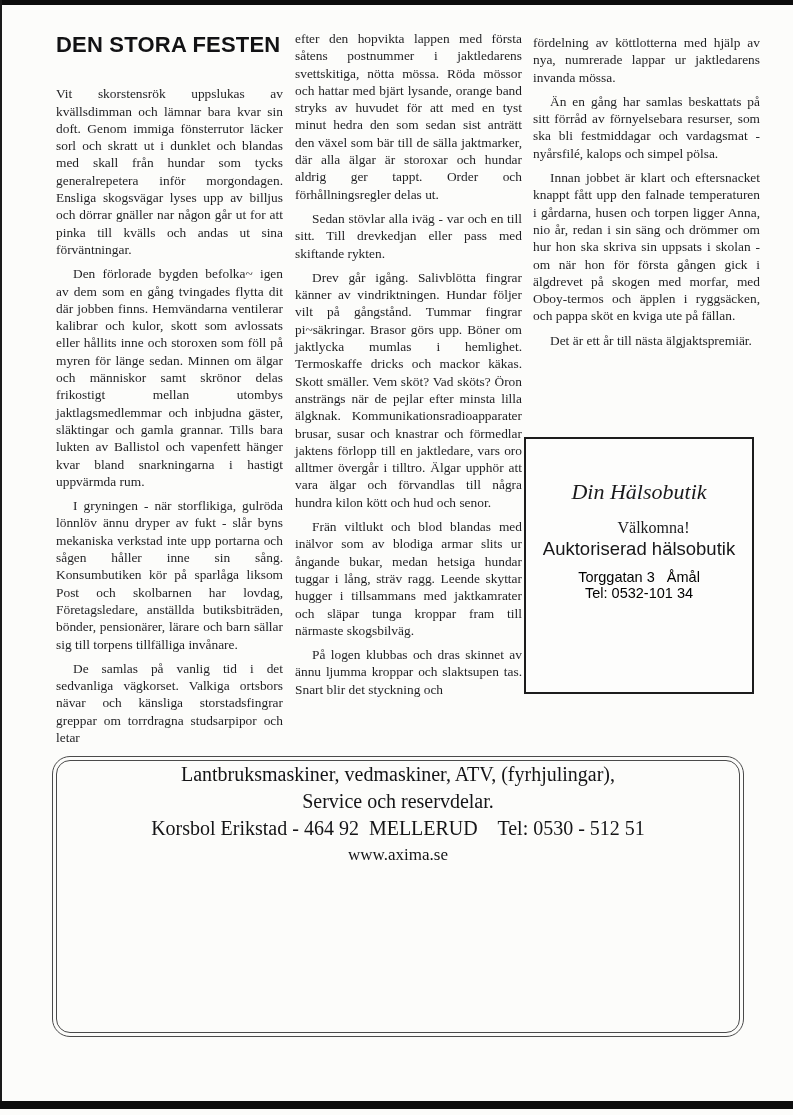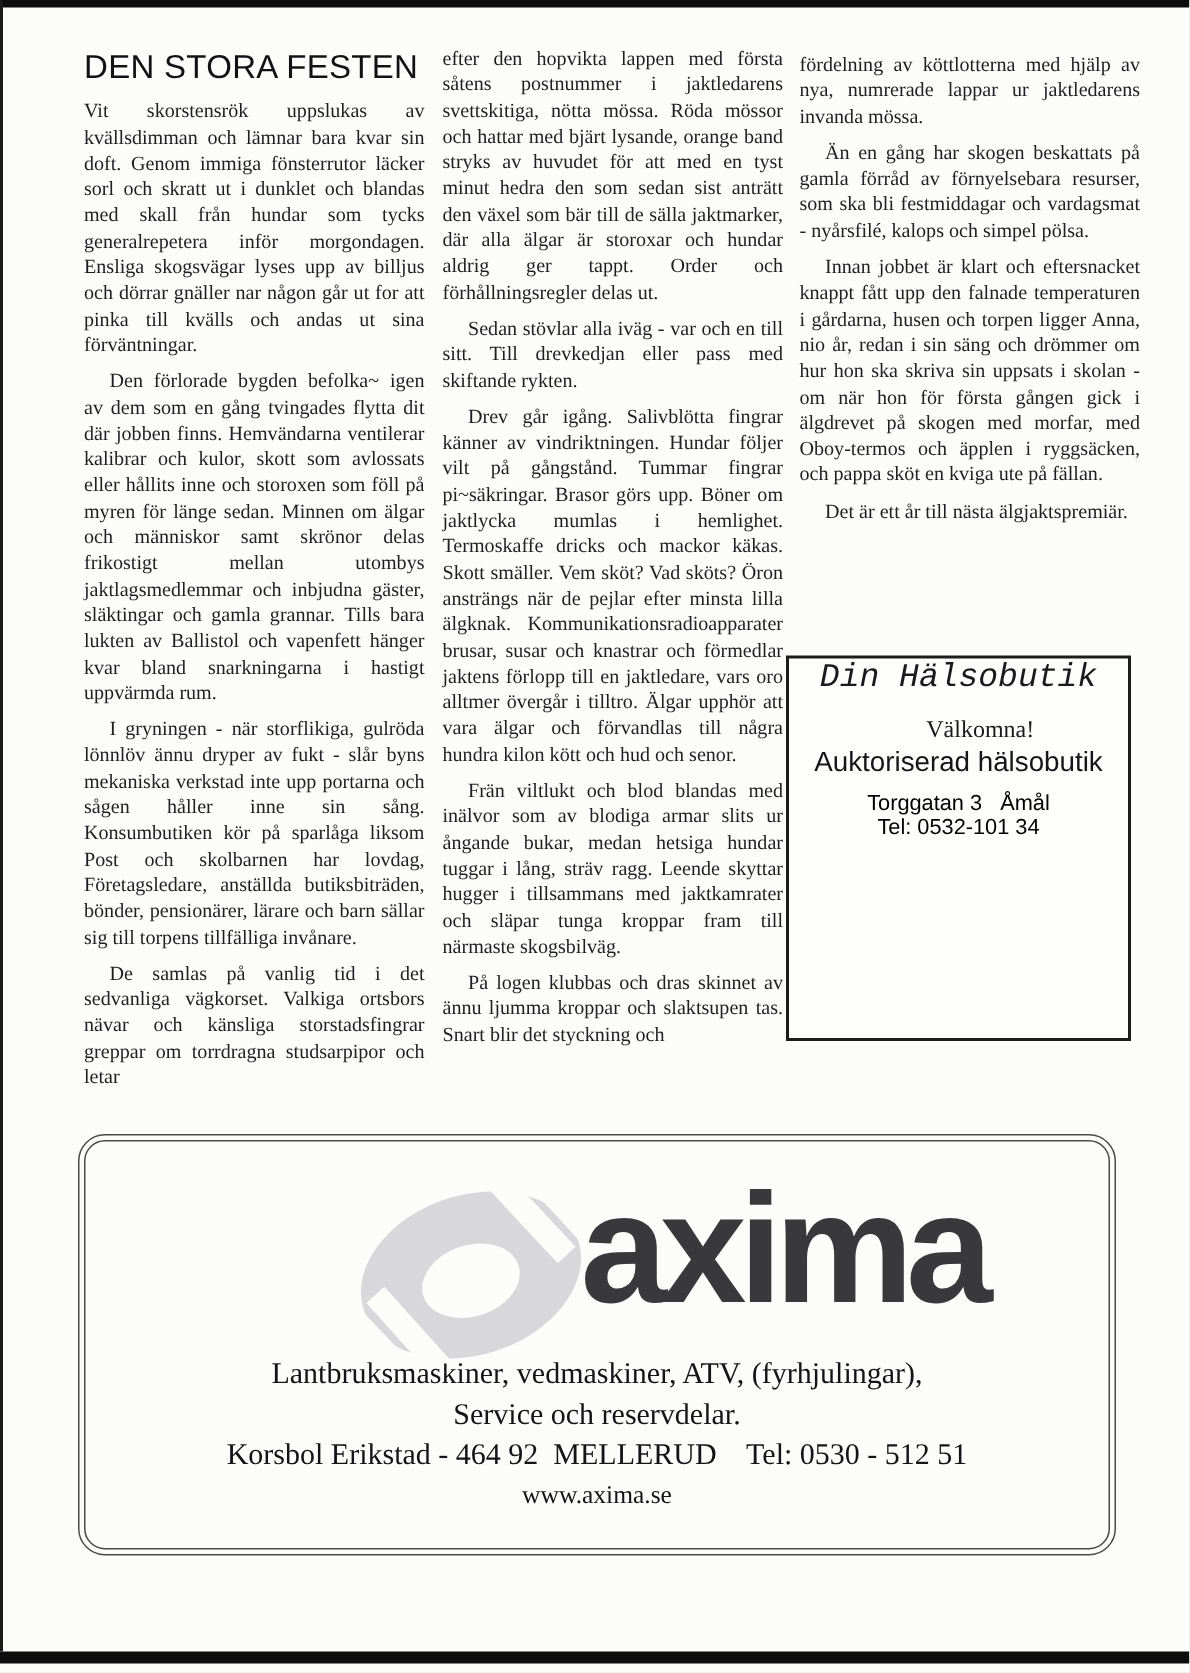--- a/index.html
+++ b/index.html
@@ -27,40 +27,41 @@
     line-height: 17.3px;
     text-align: justify;
     color: #1f1f22;
   }
   #col1 { left: 56px;  top: 36px; }
   #col2 { left: 295px; top: 30px; }
   #col3 { left: 533px; top: 34px; }
   .article-title {
     font-family: "Liberation Sans", sans-serif;
     font-size: 22px;
-    font-weight: 400;
+    font-weight: 700;
     color: #121214;
     letter-spacing: 0.2px;
-    margin-bottom: 12px;
+    margin-bottom: 32px;
     white-space: nowrap;
   }
   .para { margin-bottom: 7px; }
   .para.indent { text-indent: 17px; }
 
   
   #health-ad {
     position: absolute;
     left: 524px; top: 437px;
     width: 230px; height: 257px;
     border: 2px solid #1c1c1c;
     background: #fdfdfc;
     text-align: center;
   }
   .ha-title {
-    font-family: Liberation Mono, monospace;
+    margin-top: 40px;
+    font-family: Liberation Serif, serif;
     font-style: italic;
     font-size: 22px;
     color: #1a1a1c;
   }
   .life-logo {
     position: relative;
     display: inline-block;
     margin-top: 14px;
     font-family: "DejaVu Serif", serif;
     font-style: italic;
@@ -159,46 +160,35 @@
   <div class="col" id="col2">
     <p class="para">efter den hopvikta lappen med första såtens postnummer i jaktledarens svettskitiga, nötta mössa. Röda mössor och hattar med bjärt lysande, orange band stryks av huvudet för att med en tyst minut hedra den som sedan sist anträtt den växel som bär till de sälla jaktmarker, där alla älgar är storoxar och hundar aldrig ger tappt. Order och förhållningsregler delas ut.</p>
     <p class="para indent">Sedan stövlar alla iväg - var och en till sitt. Till drevkedjan eller pass med skiftande rykten.</p>
     <p class="para indent">Drev går igång. Salivblötta fingrar känner av vindriktningen. Hundar följer vilt på gångstånd. Tummar fingrar pi~säkringar. Brasor görs upp. Böner om jaktlycka mumlas i hemlighet. Termoskaffe dricks och mackor käkas. Skott smäller. Vem sköt? Vad sköts? Öron ansträngs när de pejlar efter minsta lilla älgknak. Kommunikationsradioapparater brusar, susar och knastrar och förmedlar jaktens förlopp till en jaktledare, vars oro alltmer övergår i tilltro. Älgar upphör att vara älgar och förvandlas till några hundra kilon kött och hud och senor.</p>
     <p class="para indent">Frän viltlukt och blod blandas med inälvor som av blodiga armar slits ur ångande bukar, medan hetsiga hundar tuggar i lång, sträv ragg. Leende skyttar hugger i tillsammans med jaktkamrater och släpar tunga kroppar fram till närmaste skogsbilväg.</p>
     <p class="para indent">På logen klubbas och dras skinnet av ännu ljumma kroppar och slaktsupen tas. Snart blir det styckning och</p>
   </div>
 
   <div class="col" id="col3">
     <p class="para">fördelning av köttlotterna med hjälp av nya, numrerade lappar ur jaktledarens invanda mössa.</p>
-    <p class="para indent">Än en gång har skogen beskattats på gamla förråd av förnyelsebara resurser, som ska bli festmiddagar och vardagsmat - nyårsfilé, kalops och simpel pölsa.</p>
+    <p class="para indent">Än en gång har samlas beskattats på sitt förråd av förnyelsebara resurser, som ska bli festmiddagar och vardagsmat - nyårsfilé, kalops och simpel pölsa.</p>
     <p class="para indent">Innan jobbet är klart och eftersnacket knappt fått upp den falnade temperaturen i gårdarna, husen och torpen ligger Anna, nio år, redan i sin säng och drömmer om hur hon ska skriva sin uppsats i skolan - om när hon för första gången gick i älgdrevet på skogen med morfar, med Oboy-termos och äpplen i ryggsäcken, och pappa sköt en kviga ute på fällan.</p>
     <p class="para indent">Det är ett år till nästa älgjaktspremiär.</p>
   </div>
 
   <div id="health-ad">
     <div class="ha-title">Din Hälsobutik</div>
     <div class="ha-welcome">Välkomna!</div>
     <div class="ha-auth">Auktoriserad hälsobutik</div>
     <div class="ha-addr">Torggatan 3   Åmål</div>
     <div class="ha-tel">Tel: 0532-101 34</div>
   </div>
 
   <div id="axima-ad">
     <div class="ax-inner">
-      <div class="ax-logo-row">
-        <svg class="ax-ring" width="170" height="118" viewBox="0 0 170 124" aria-hidden="true">
-          <ellipse cx="85" cy="62" rx="79" ry="56" fill="#d8d8db" transform="rotate(-18 85 62)"></ellipse>
-          <ellipse cx="85" cy="66" rx="35" ry="25" fill="#fcfcfa" transform="rotate(-18 85 66)"></ellipse>
-          <line x1="96" y1="-12" x2="152" y2="48" stroke="#fcfcfa" stroke-width="17"></line>
-          <line x1="124" y1="-8" x2="170" y2="42" stroke="#fcfcfa" stroke-width="8"></line>
-          <line x1="18" y1="76" x2="72" y2="136" stroke="#fcfcfa" stroke-width="17"></line>
-          <line x1="-2" y1="82" x2="46" y2="132" stroke="#fcfcfa" stroke-width="8"></line>
-        </svg>
-        <div class="ax-wordmark">axima</div>
-      </div>
       <div class="ax-line">Lantbruksmaskiner, vedmaskiner, ATV, (fyrhjulingar),</div>
       <div class="ax-line">Service och reservdelar.</div>
       <div class="ax-line">Korsbol Erikstad - 464 92  MELLERUD    Tel: 0530 - 512 51</div>
       <div class="ax-web">www.axima.se</div>
     </div>
   </div>
 
 </div>
 
 </body></html>

